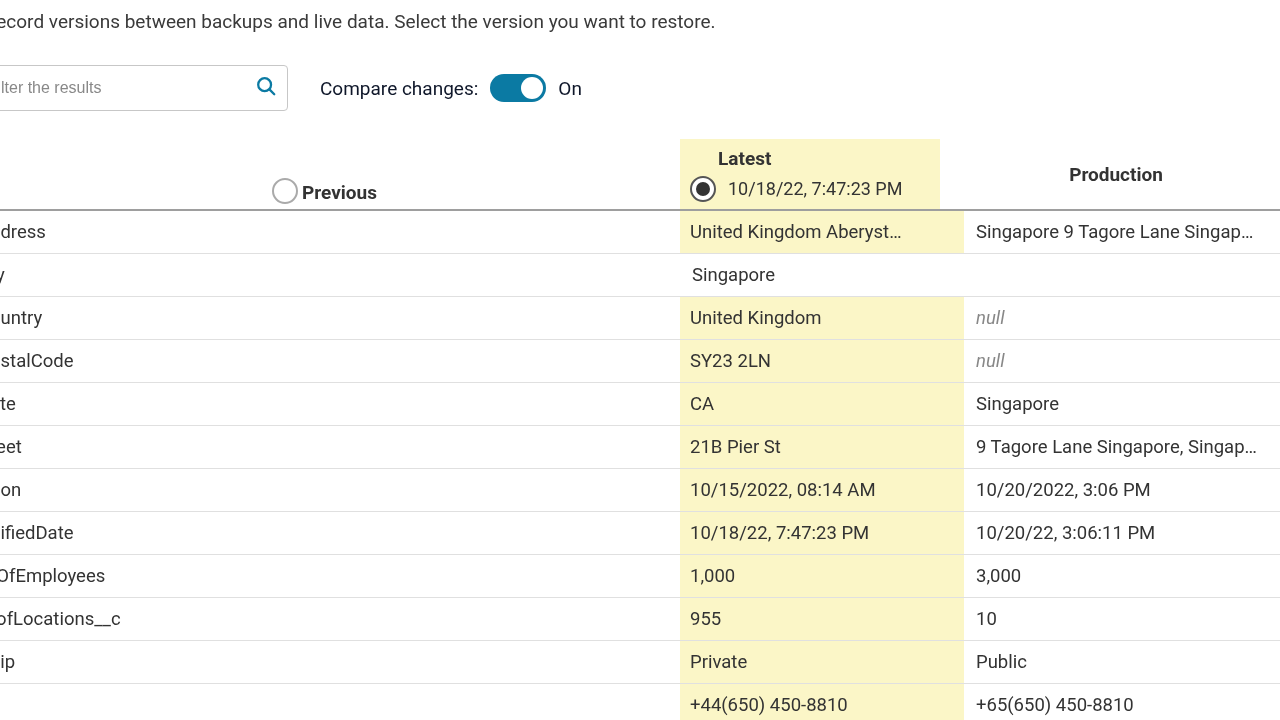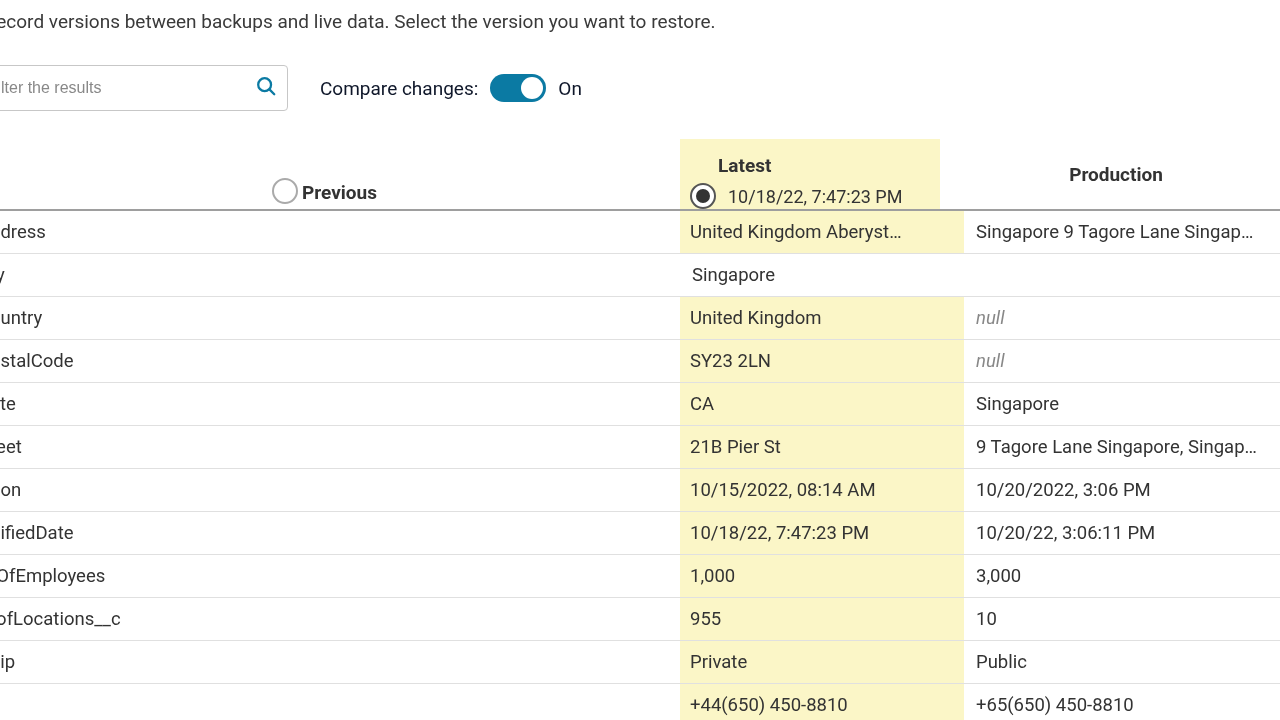--- a/index.html
+++ b/index.html
@@ -78,21 +78,21 @@
     margin-left: -10px;
   }
   .head-row {
     display: flex;
     height: 72px;
     border-bottom: 2px solid #9e9e9e;
     align-items: center;
   }
   .col-field { width: 270px; flex-shrink: 0; }
   .col-prev { width: 420px; flex-shrink: 0; display: flex; align-items: flex-end; gap: 4px; padding-left: 12px; margin-top: 34px; }
-  .col-latest { width: 260px; flex-shrink: 0; background: #fbf6c7; height: 100%; display: flex; flex-direction: column; justify-content: flex-end; padding-left: 10px; gap: 6px; }
+  .col-latest { width: 260px; flex-shrink: 0; background: #fbf6c7; height: 100%; display: flex; flex-direction: column; justify-content: center; padding-left: 10px; gap: 6px; }
   .col-prod { flex: 1; display: flex; align-items: center; padding-left: 12px; justify-content: center; }
   .radio {
     width: 26px;
     height: 26px;
     border: 2px solid #aaa;
     border-radius: 50%;
     display: inline-flex;
     align-items: center;
     justify-content: center;
     flex-shrink: 0;

